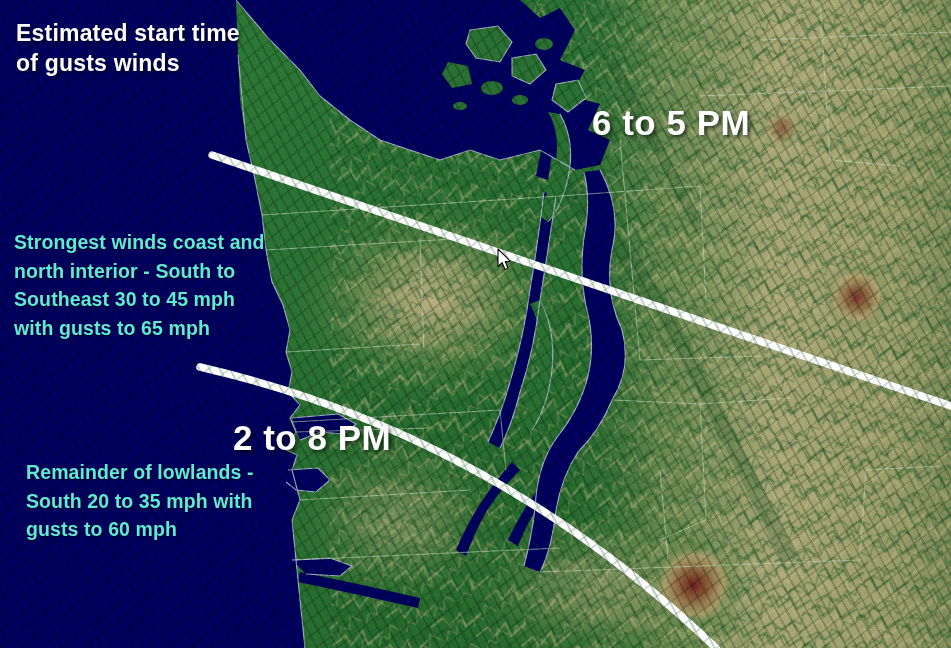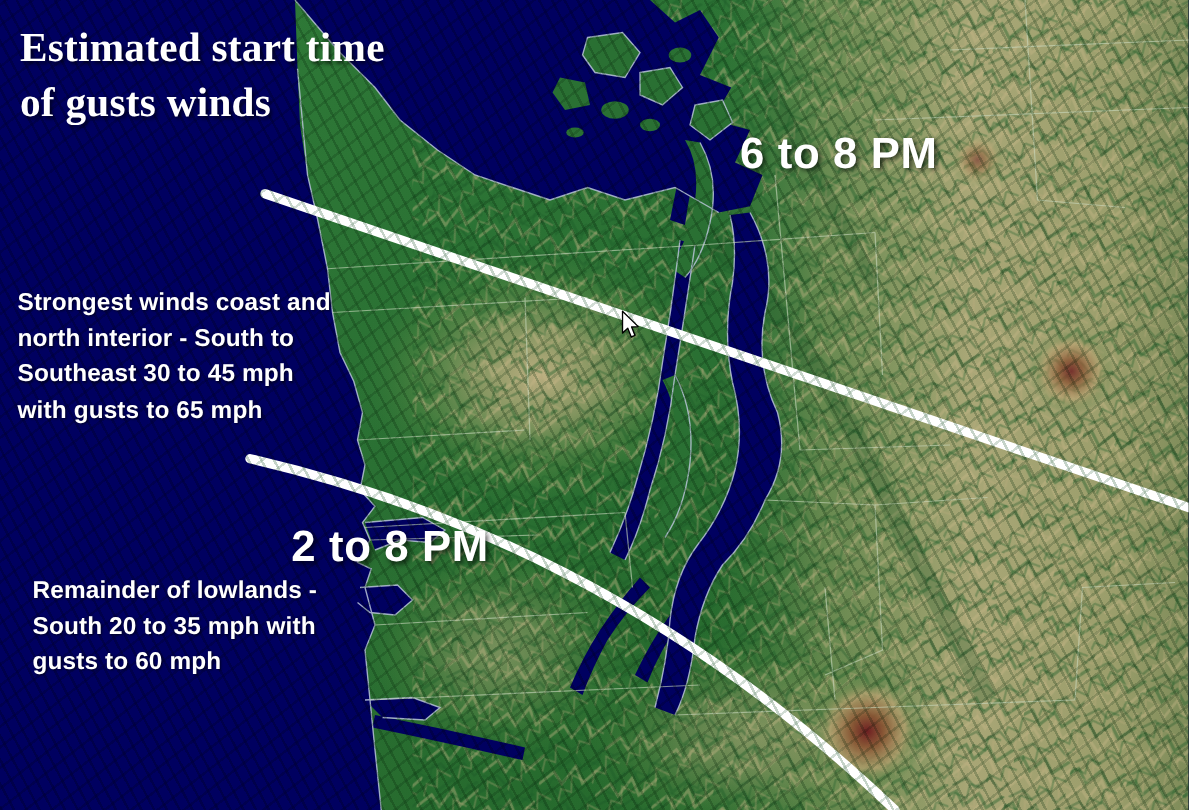--- a/index.html
+++ b/index.html
@@ -18,27 +18,26 @@
     background-image:
       repeating-linear-gradient(62deg, rgba(18,76,32,.45) 0 2px, rgba(18,76,32,0) 2px 9px),
       repeating-linear-gradient(-38deg, rgba(18,76,32,.35) 0 2px, rgba(18,76,32,0) 2px 13px);
   }
 
   svg.overlay{position:absolute;inset:0;width:951px;height:648px;}
 
   
   .title{
     position:absolute;left:16px;top:18px;width:470px;
-    color:#ffffff;font-weight:bold;font-size:33px;line-height:1.32;
+    color:#ffffff;font-weight:bold;font-size:23px;line-height:1.32;
     letter-spacing:.2px;
     text-shadow:2px 2px 3px rgba(0,0,0,.55);
-    font-family:Liberation Serif, serif;
   }
   .note{
-    position:absolute;color:#ffffff;font-weight:bold;font-size:19.5px;
+    position:absolute;color:#5eead4;font-weight:bold;font-size:19.5px;
     line-height:1.47;letter-spacing:.1px;
     text-shadow:1px 1px 2px rgba(0,0,0,.6);
   }
   #note1{left:14px;top:228px;width:252px;}
   #note2{left:26px;top:458px;width:282px;}
 
   .timelabel{
     position:absolute;color:#ffffff;font-weight:bold;font-size:35px;
     letter-spacing:.5px;white-space:nowrap;
     text-shadow:2px 2px 4px rgba(0,0,0,.65);
@@ -241,20 +240,20 @@
 
   <div class="title">
     <div>Estimated start time</div>
     <div>of gusts winds</div>
   </div>
 
   <div class="note" id="note1">Strongest winds coast and north interior - South to Southeast 30 to 45 mph with gusts to 65 mph</div>
 
   <div class="note" id="note2">Remainder of lowlands - South 20 to 35 mph with gusts to 60 mph</div>
 
-  <div class="timelabel" id="t68">6 to 8 PM</div>
+  <div class="timelabel" id="t68">6 to 5 PM</div>
   <div class="timelabel" id="t24">2 to 8 PM</div>
 
   <svg id="cursor" viewBox="0 0 16 24">
     <path d="M1,1 L1,18.5 L5.2,14.6 L8,21.6 L11,20.3 L8.3,13.6 L13.6,13.3 Z" fill="#ffffff" stroke="#000000" stroke-width="1.1" stroke-linejoin="round"></path>
   </svg>
 
 </div>
 
 </body></html>

